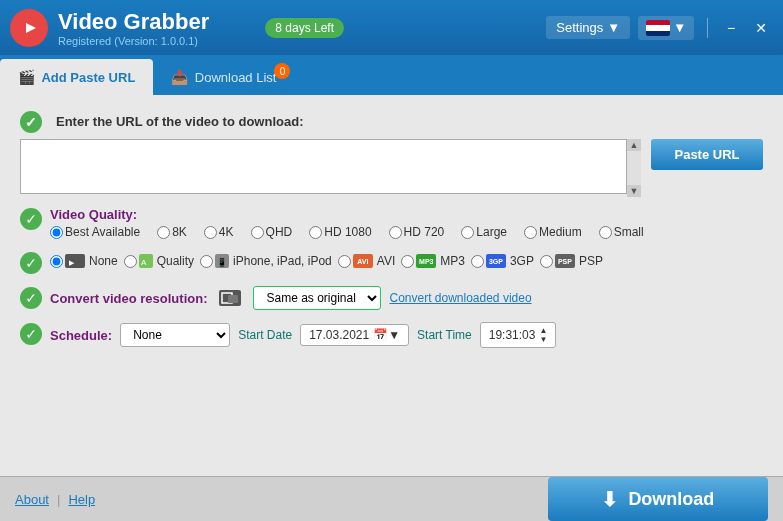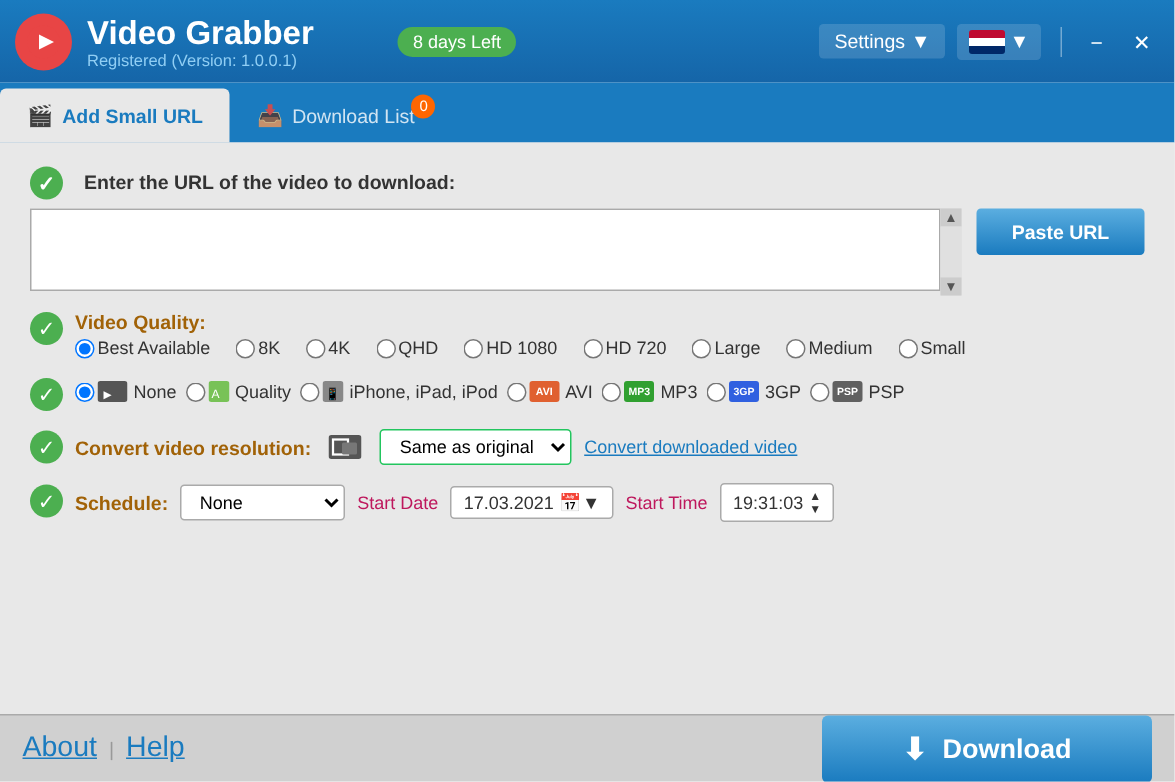--- a/index.html
+++ b/index.html
@@ -113,21 +113,21 @@
       width: 22px; height: 22px;
       background: #4caf50;
       border-radius: 50%;
       display: flex; align-items: center; justify-content: center;
       color: white;
       font-size: 14px;
       margin-right: 8px;
       flex-shrink: 0;
       margin-top: 1px;
     }
-    .section-label { font-weight: bold; color: #a16207; }
+    .section-label { font-weight: bold; color: #701a75; }
     .section-content { flex: 1; }
 
     
     #url-section { margin-bottom: 10px; }
     #url-label { font-weight: bold; color: #333; margin-bottom: 6px; display: flex; align-items: center; gap: 6px; }
     #url-row { display: flex; gap: 10px; align-items: flex-start; }
     #url-input-wrap { flex: 1; position: relative; }
     #url-textarea {
       width: 100%;
       height: 55px;
@@ -194,34 +194,34 @@
     
     #schedule-section { display: flex; align-items: center; gap: 8px; }
     #schedule-select {
       padding: 3px 8px;
       border: 1px solid #aaa;
       background: white;
       border-radius: 3px;
       font-size: 12px;
       width: 110px;
     }
-    .sched-label { color: #be185d; font-size: 12px; }
+    .sched-label { color: #0f766e; font-size: 12px; }
     .sched-value { color: #333; font-size: 12px; border: 1px solid #aaa; background: white; padding: 3px 8px; border-radius: 3px; }
 
     
     #footer {
       background: #d0d0d0;
       height: 45px;
       display: flex;
       align-items: center;
       padding: 0 15px;
       border-top: 1px solid #aaa;
     }
     #footer-links { flex: 1; display: flex; gap: 8px; align-items: center; }
-    #footer-link-about, #footer-link-help { color: #1a7bbf; text-decoration: underline; cursor: pointer; font-size: 19px; }
+    #footer-link-about, #footer-link-help { color: #1a7bbf; text-decoration: underline; cursor: pointer; font-size: 13px; }
     #footer-sep { color: #999; }
     #download-btn {
       background: linear-gradient(180deg, #5baee0 0%, #1a7bbf 100%);
       color: white;
       border: none;
       padding: 10px 40px;
       border-radius: 4px;
       cursor: pointer;
       font-size: 18px;
       font-weight: bold;
@@ -273,21 +273,21 @@
     </button>
     <div id="divider-line"></div>
     <button class="win-btn">−</button>
     <button class="win-btn" id="close-btn">✕</button>
   </div>
 </div>
 
 <div id="tabbar">
   <div class="tab active">
     <span style="font-size:14px;">🎬</span>
-    <span>Add Small URL</span>
+    <span>Add Paste URL</span>
   </div>
   <div class="tab" style="position:relative;">
     <span style="font-size:14px;">📥</span>
     <span>Download List</span>
     <div class="tab-badge">0</div>
   </div>
 </div>
 
 <div id="main">
 

